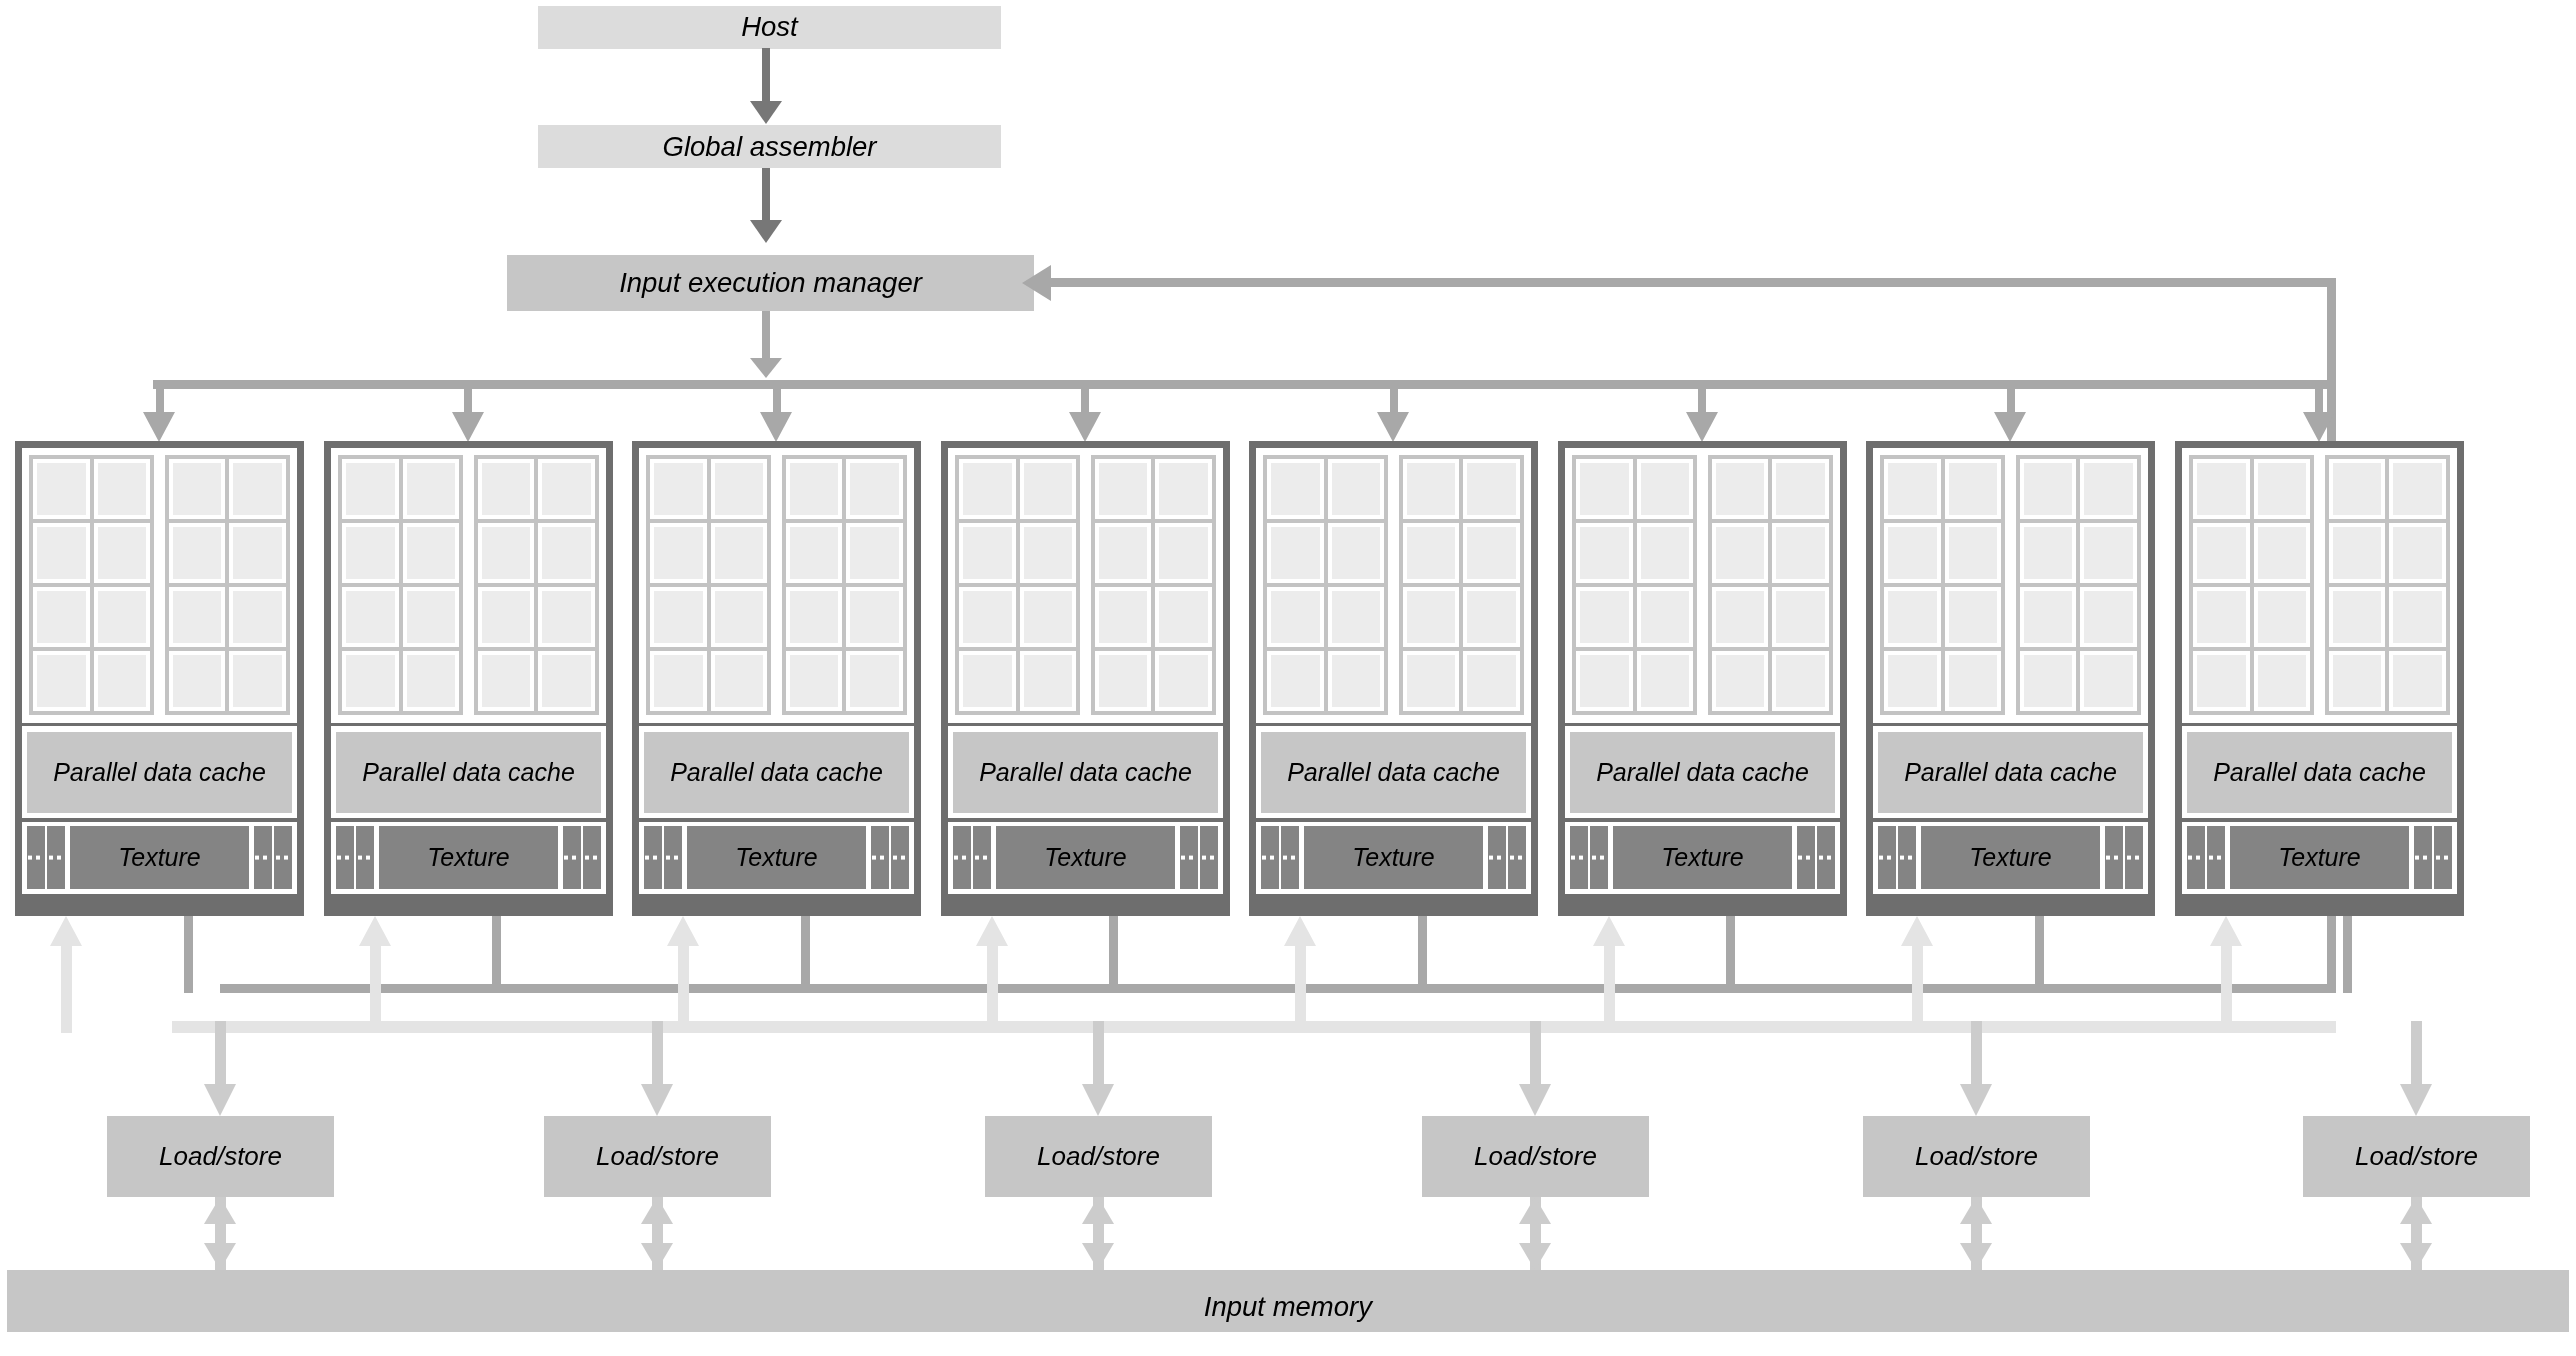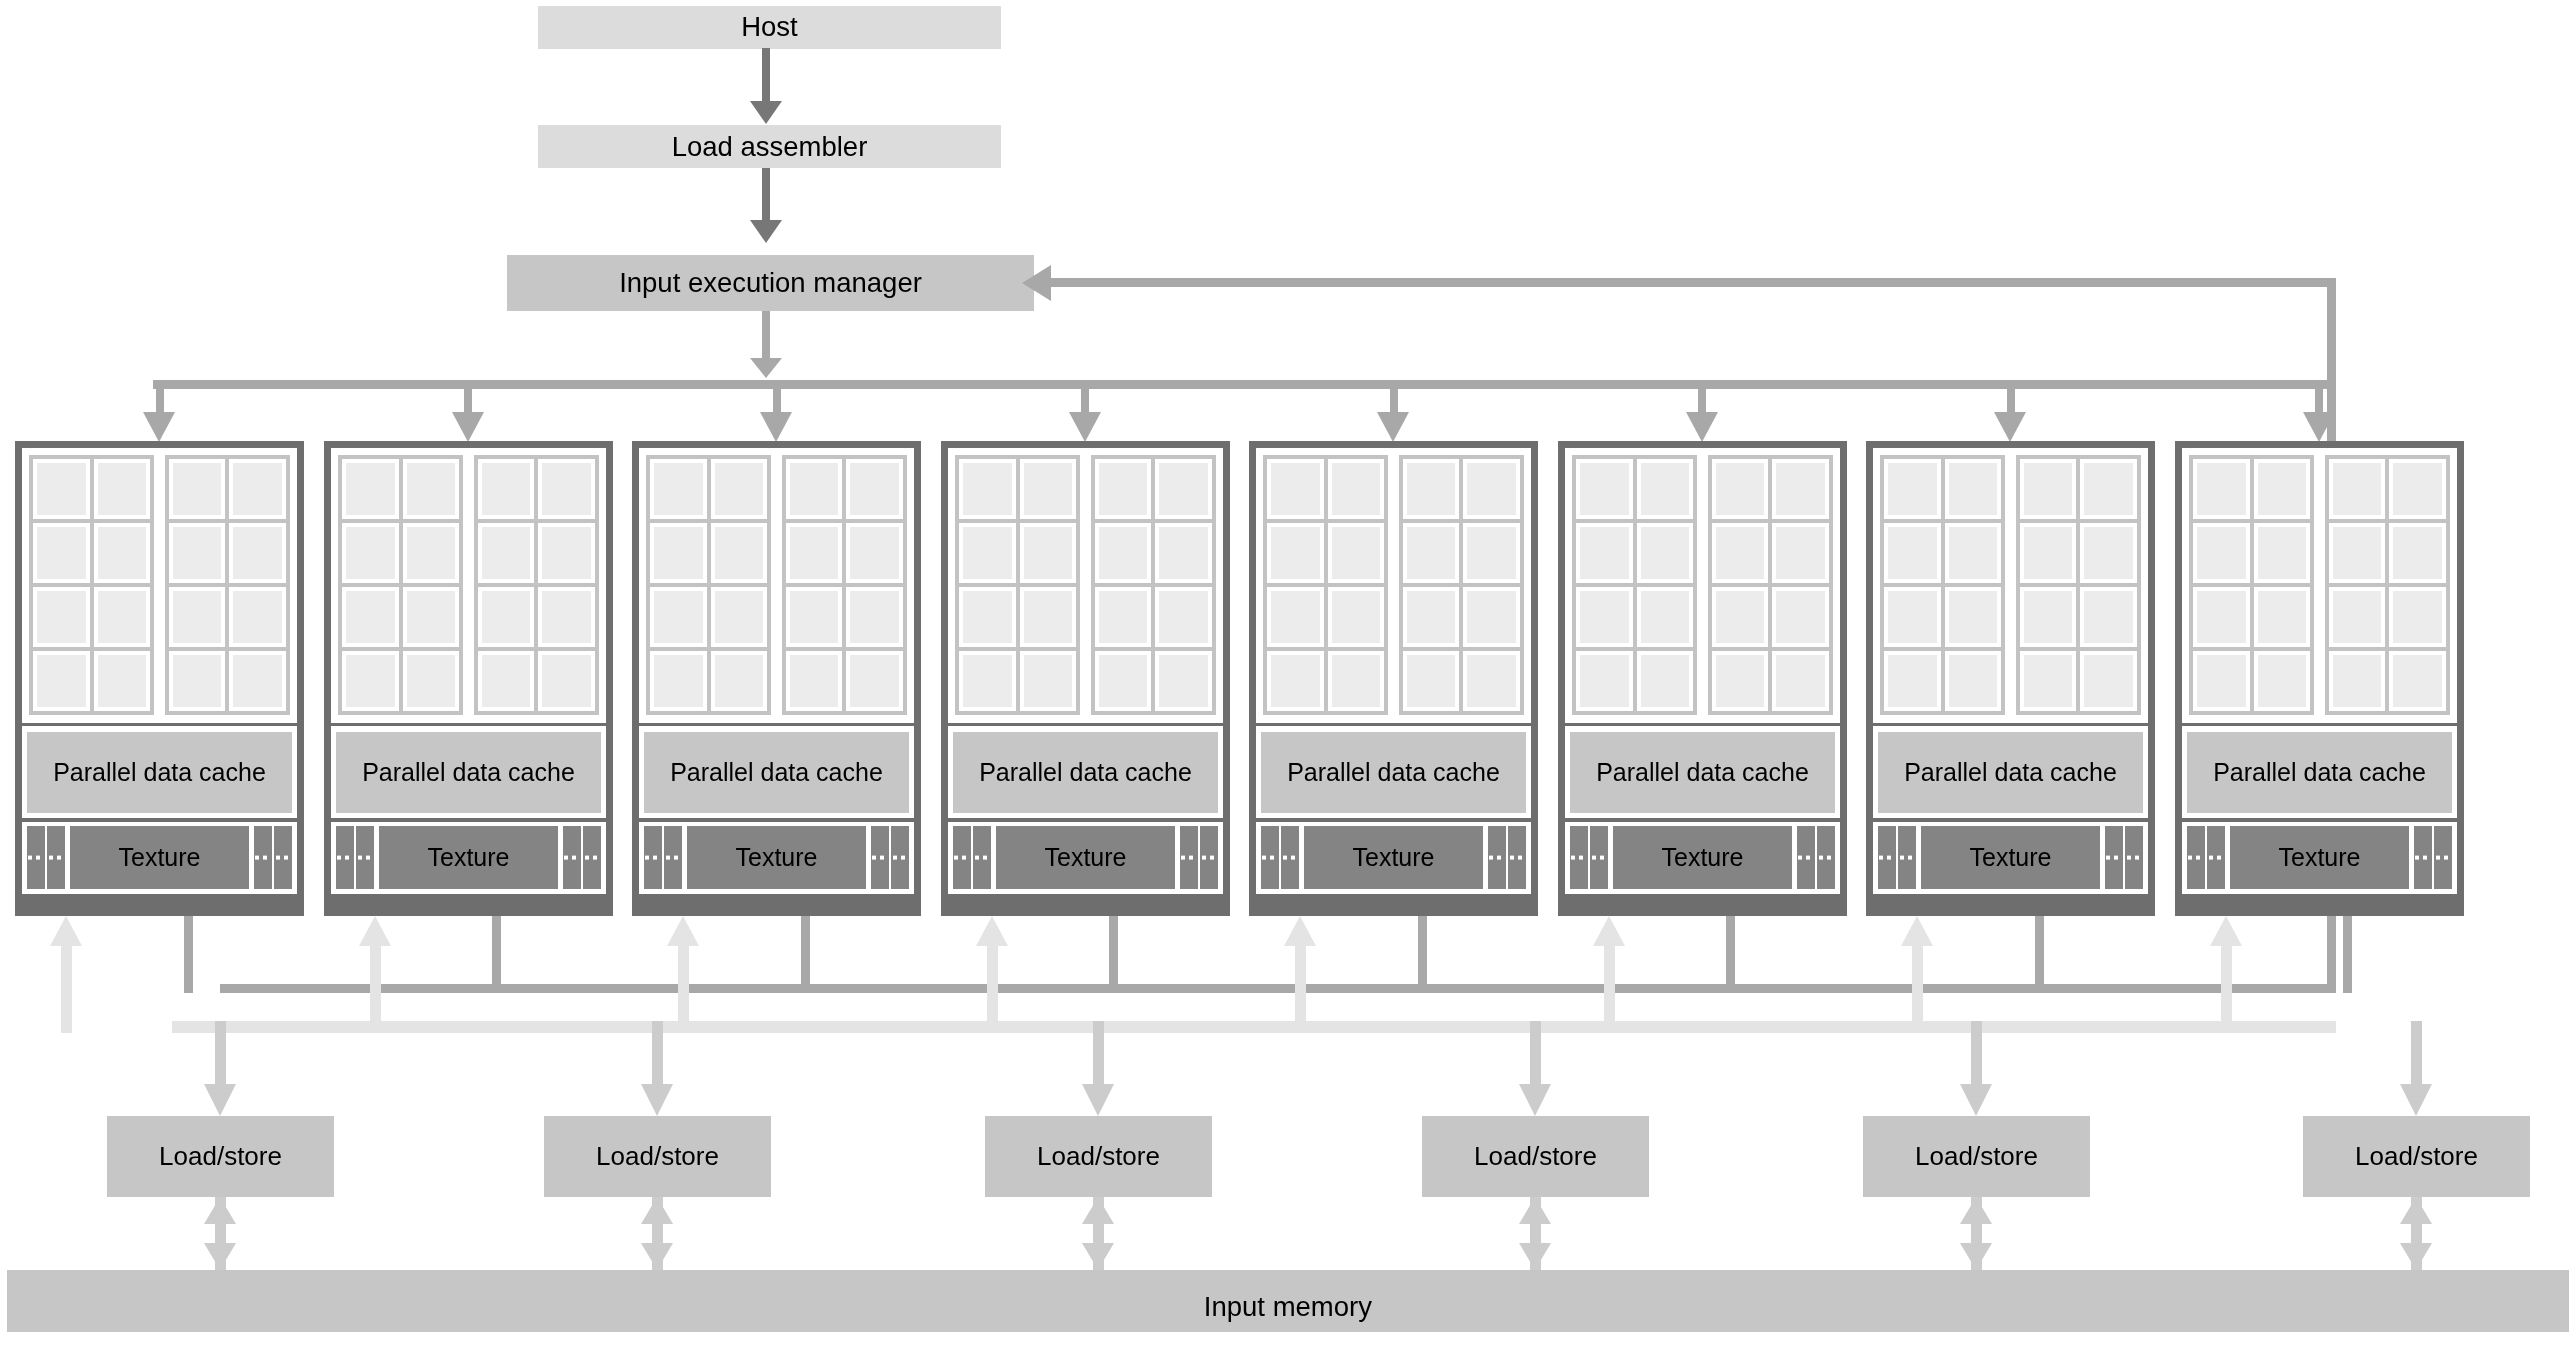--- a/index.html
+++ b/index.html
@@ -1,18 +1,18 @@
 <!DOCTYPE html>
 <html style="font-size:11px"><head>
 <meta charset="utf-8">
 <title>GPU Architecture Diagram</title>
 <style>
   html,body{margin:0;padding:0;background:#ffffff;}
   body{font-family:"Liberation Sans","DejaVu Sans",sans-serif;}
-  #stage{position:relative;width:2576px;height:1332px;background:#fff;overflow:hidden;}
+  #stage{position:relative;width:2576px;height:1332px;background:#fff;overflow:hidden;font-style:italic;}
 
   .box{position:absolute;box-sizing:border-box;display:flex;align-items:center;
        justify-content:center;text-align:center;color:#000;line-height:1.15;}
 
   
   .lightbox{background:#dcdcdc;}
   .midbox{background:#c6c6c6;}
 
   
   .vline{position:absolute;}
@@ -51,21 +51,21 @@
 <div id="stage">
 
   <div class="box lightbox" style="left:538px;top:5.5px;width:463px;height:43px;font-size:27.5px;">
     <span>Host</span>
   </div>
 
   <div class="vline" style="left:762px;top:48px;width:8.3px;height:61px;background:#777;"></div>
   <div class="arrowdown" style="left:750px;top:101px;border-top:23.4px solid #777;"></div>
 
   <div class="box lightbox" style="left:538px;top:125px;width:463px;height:43px;font-size:27.5px;">
-    <span>Load assembler</span>
+    <span>Global assembler</span>
   </div>
 
   <div class="vline" style="left:762px;top:168px;width:8.3px;height:61px;background:#777;"></div>
   <div class="arrowdown" style="left:750px;top:220px;border-top:23.4px solid #777;"></div>
 
   <div class="box midbox" style="left:507px;top:255px;width:527px;height:56px;font-size:27.5px;">
     <span>Input execution manager</span>
   </div>
 
   <div class="arrowleft" style="left:1022px;top:265px;border-right:29px solid #a8a8a8;"></div>

